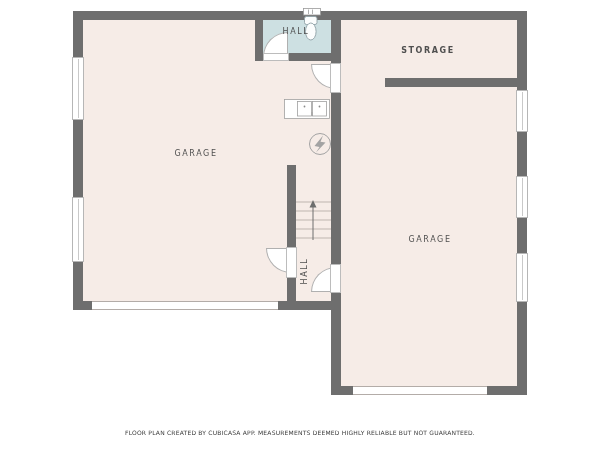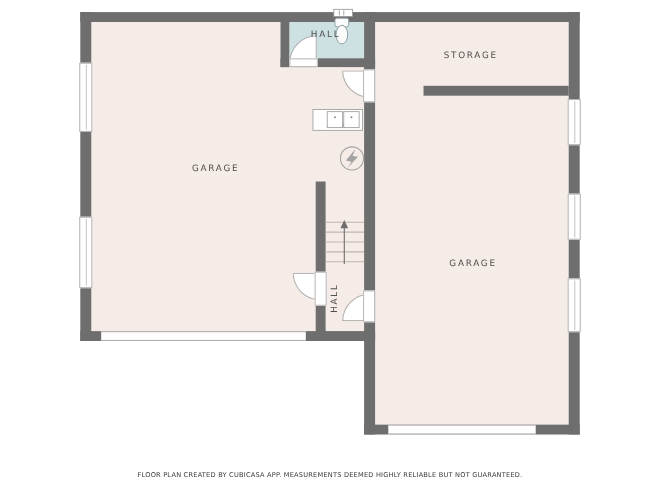--- a/index.html
+++ b/index.html
@@ -92,19 +92,19 @@
     </g>
     <g>
       <path d="M296,202 H331 M296,211 H331 M296,220 H331 M296,229 H331 M296,238 H331" stroke="#beb5af" stroke-width="1" fill="none"></path>
       <line x1="313" y1="240" x2="313" y2="206" stroke="#6e6e6e" stroke-width="1"></line>
       <polygon points="313,200 309.5,207.5 316.5,207.5" fill="#6e6e6e"></polygon>
     </g>
   </svg>
 
   <div class="room-label" style="left:196px;top:153px;">GARAGE</div>
   <div class="room-label" style="left:430px;top:239px;">GARAGE</div>
-  <div class="room-label" style="left:428px;top:50px;">STORAGE</div>
+  <div class="room-label" style="left:428px;top:50px;font-weight:bold;">STORAGE</div>
   <div class="room-label" style="left:296px;top:31px;">HALL</div>
   <div class="room-label vert" style="left:304px;top:271px;">HALL</div>
 
   <div class="footer">FLOOR PLAN CREATED BY CUBICASA APP. MEASUREMENTS DEEMED HIGHLY RELIABLE BUT NOT GUARANTEED.</div>
 
 </div>
 
 </body></html>

